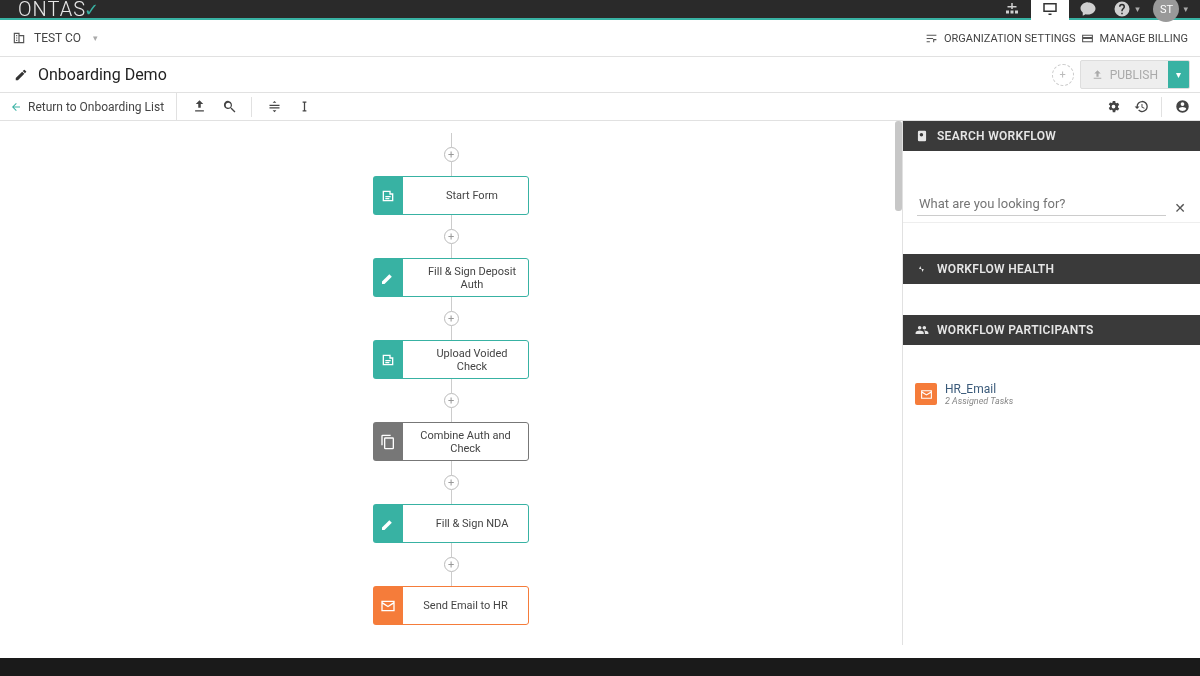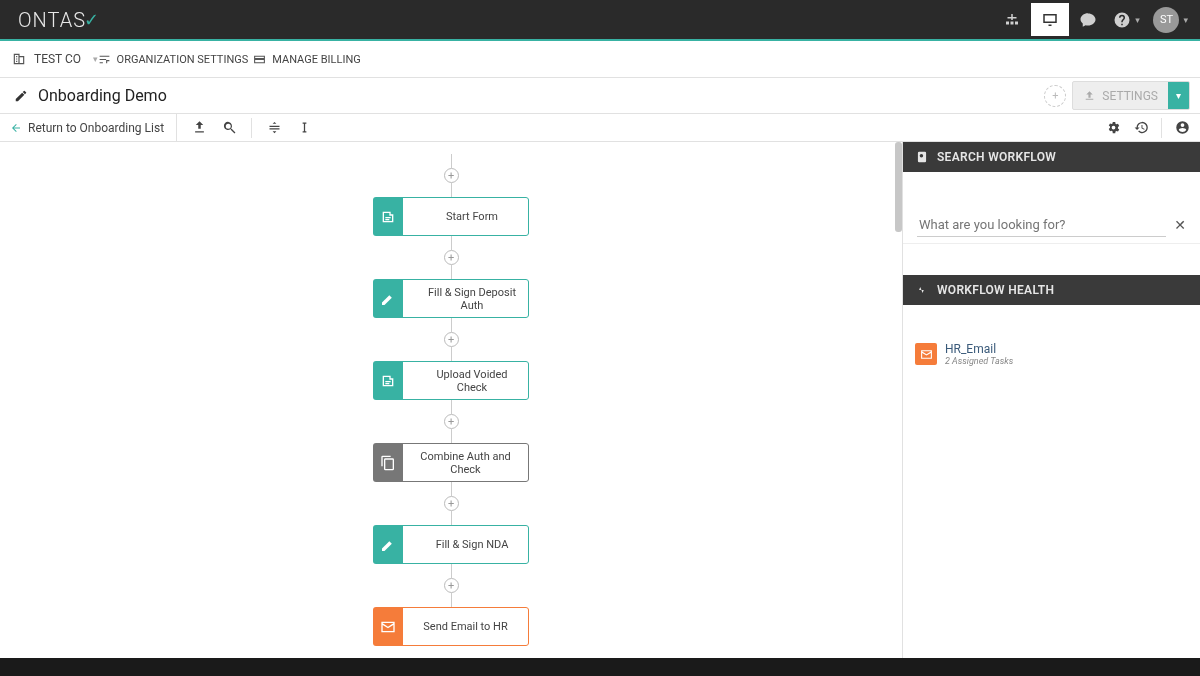--- a/index.html
+++ b/index.html
@@ -1,35 +1,35 @@
 <!DOCTYPE html>
 <html><head>
 <meta charset="utf-8">
 <style>
 * { margin: 0; padding: 0; box-sizing: border-box; font-family: -apple-system, BlinkMacSystemFont, "Segoe UI", Roboto, Helvetica, Arial, sans-serif; }
 body { width: 1200px; height: 676px; background: #fff; overflow: hidden; position: relative; }
 
 
 .header {
-  height: 41px; background: #2a2a2a; display: flex; align-items: center;
+  height: 20px; background: #2a2a2a; display: flex; align-items: center;
   justify-content: space-between; padding: 0 12px 0 18px; border-bottom: 2px solid #38b2a3;
 }
 .logo { color: #e8e8e8; font-size: 20px; font-weight: 300; letter-spacing: 1px; display: flex; align-items: center; }
 .logo .check { color: #38b2a3; font-size: 18px; margin-left: -2px;}
 .header-icons { display: flex; align-items: center; gap: 0; height: 100%; }
 .header-icon { width: 38px; height: 33px; display: flex; align-items: center; justify-content: center; color: #d0d0d0; cursor: pointer; }
 .header-icon.active { background: #fff; color: #333; }
 .header-icon svg { width: 18px; height: 18px; fill: currentColor; }
 .avatar { width: 26px; height: 26px; border-radius: 50%; background: #999; color: #fff; display: flex; align-items: center; justify-content: center; font-size: 11px; margin-left: 8px; }
 .caret { color: #aaa; font-size: 9px; margin-left: 4px; }
 
 
 .orgbar {
   height: 37px; background: #fff; border-bottom: 1px solid #e1e1e1;
-  display: flex; align-items: center; justify-content: flex-start; padding: 0 12px;
+  display: flex; align-items: center; justify-content: space-between; padding: 0 12px;
 }
 .org-left { display: flex; align-items: center; gap: 8px; font-size: 12px; color: #444; }
 .org-left svg { width: 14px; height: 14px; fill: #555; }
 .org-right { display: flex; gap: 5px; }
 .org-link { font-size: 11px; color: #444; display: flex; align-items: center; gap: 6px; cursor: pointer; }
 .org-link svg { width: 13px; height: 13px; fill: #555; }
 
 
 .titlebar {
   height: 36px; border-bottom: 1px solid #e1e1e1; display: flex; align-items: center;
@@ -88,21 +88,21 @@
 .step.orange .icon { background:#f57c3a; }
 .step.orange .label { border-color:#f57c3a; }
 
 
 .sidebar { width: 298px; border-left:1px solid #e1e1e1; display:flex; flex-direction:column;gap:31px; }
 .panel-header {
   background:#3a3a3a; color:#e6e6e6; font-size:12px; font-weight:600; padding:8px 12px;
   display:flex; align-items:center; gap:8px; letter-spacing:0.3px;
 }
 .panel-header svg { width:14px; height:14px; fill:#e6e6e6; }
-.search-row { padding: 10px 14px 6px; border-bottom:1px solid #eee; display:flex; align-items:center; }
+.search-row { padding: 10px 14px 6px; border-bottom:1px solid #eee; display:flex; align-items:flex-end; }
 .search-row input { flex:1; border:none; border-bottom:1px solid #ccc; font-size:13px; padding:4px 2px; outline:none; color:#555; }
 .search-row .clear { font-size:14px; color:#555; cursor:pointer; margin-left:8px; }
 .health-row { padding: 12px 14px; font-size:13px; color:#444; display:flex; align-items:center; gap:8px; }
 .health-row svg { width:16px; height:16px; fill:#4aa84a; }
 .participant { display:flex; align-items:center; gap:8px; padding: 6px 12px; }
 .participant .pic { width:22px; height:22px; border-radius:2px; display:flex; align-items:center; justify-content:center; }
 .participant .pic svg { width:13px; height:13px; fill:#fff; }
 .participant .pic.teal { background:#38b2a3; }
 .participant .pic.orange { background:#f57c3a; }
 .participant .ptext { display:flex; flex-direction:column; }
@@ -180,21 +180,21 @@
       </svg>
     <span class="wf-title">Onboarding Demo</span>
   </div>
   <div class="title-right">
     <div class="ghost-circle">+</div>
     <div class="publish-btn">
       <div class="pbody">
         <svg viewBox="0 0 24 24">
             <path d="M5 20h14v-2H5v2zm7-16l-6 6h4v6h4v-6h4l-6-6z"></path>
           </svg>
-        <span>SETTINGS</span>
+        <span>PUBLISH</span>
       </div>
       <div class="pcaret">▾</div>
     </div>
   </div>
 </div>
 
 <div class="toolbar">
   <div class="tool-left">
     <div class="return-link">
       <svg viewBox="0 0 24 24">
@@ -338,20 +338,26 @@
       <span class="clear">✕</span>
     </div>
 
     <div class="panel-header">
       <svg viewBox="0 0 24 24">
           <path d="M3 12h4l2-5 4 10 2-5h6"></path>
         </svg>
       <span>WORKFLOW HEALTH</span>
     </div>
 
+    <div class="panel-header">
+      <svg viewBox="0 0 24 24">
+          <path d="M16 11c1.66 0 3-1.34 3-3s-1.34-3-3-3-3 1.34-3 3 1.34 3 3 3zM8 11c1.66 0 3-1.34 3-3S9.66 5 8 5 5 6.34 5 8s1.34 3 3 3zm0 2c-2.33 0-7 1.17-7 3.5V19h14v-2.5C15 14.17 10.33 13 8 13zm8 0c-.29 0-.62.02-.97.05 1.16.84 1.97 1.97 1.97 3.45V19h6v-2.5c0-2.33-4.67-3.5-7-3.5z"></path>
+        </svg>
+      <span>WORKFLOW PARTICIPANTS</span>
+    </div>
     <div class="participant">
       <div class="pic orange">
           <svg viewBox="0 0 24 24">
             <path d="M2 4h20v16H2V4zm2 2v.5l8 5 8-5V6H4zm0 3v9h16V9l-8 5-8-5z"></path>
           </svg>
         </div>
       <div class="ptext">
         <span class="pname">HR_Email</span>
         <span class="ptasks">2 Assigned Tasks</span>
       </div>

